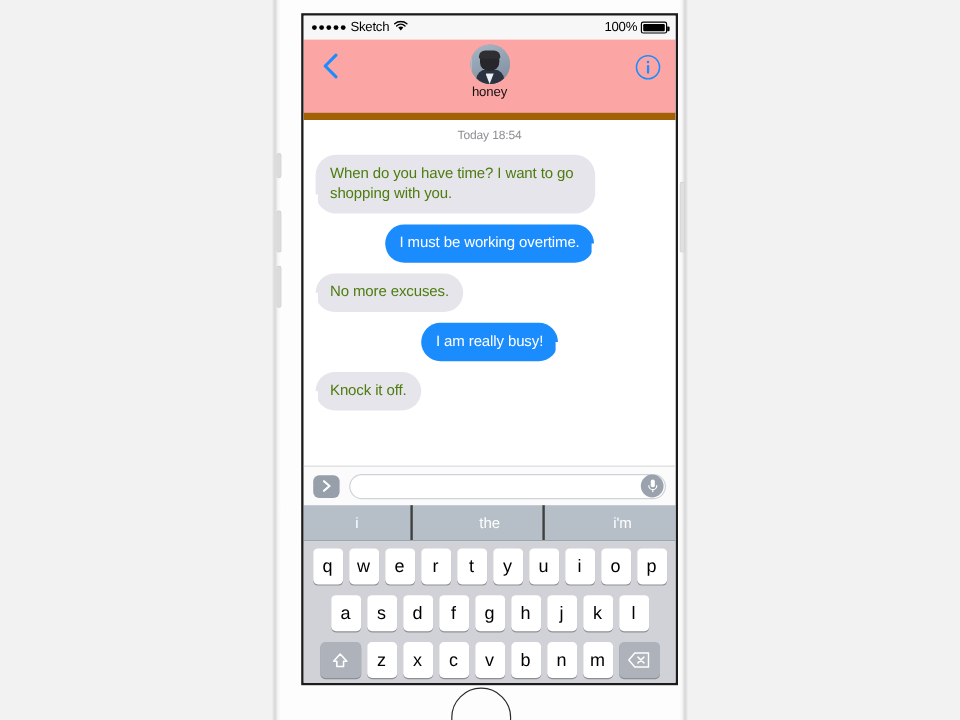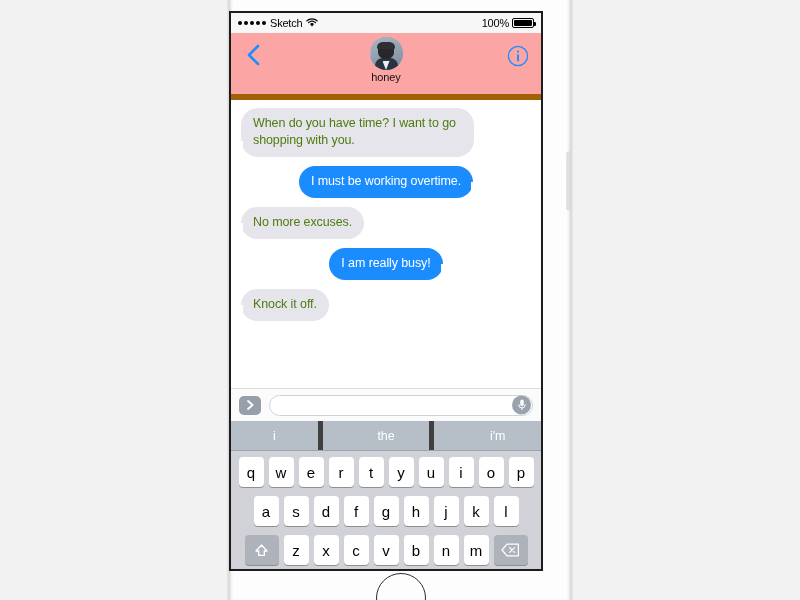--- a/index.html
+++ b/index.html
@@ -75,21 +75,21 @@
     left: 376px; top: 573px;
     width: 48px; height: 48px;
     border-radius: 50%;
     border: 1.5px solid #2b2b2b;
     background: #fdfdfd;
   }
 
   
   .screen {
     position: absolute;
-    left: 229px;
+    left: 251px;
     top: 11px;
     width: 314px;
     height: 560px;
     background: #ffffff;
     border: 2px solid #1c1c1c;
     box-sizing: border-box;
     overflow: hidden;
     display: flex;
     flex-direction: column;
   }
@@ -346,21 +346,21 @@
     border-bottom: 1px solid #9aa4ae;
   }
   .pred-item {
     flex: 1 1 0;
     display: flex; align-items: center; justify-content: center;
     color: #ffffff;
     font-size: 12.5px;
     letter-spacing: -0.1px;
     cursor: pointer;
   }
-  .pred-item + .pred-item { border-left: 5px solid #404040; padding-left: 20px; }
+  .pred-item + .pred-item { border-left: 2px solid #404040; padding-left: 20px; }
 
   
   .keyboard {
     flex: 0 0 auto;
     background: #d0d2d8;
     padding: 6px 3px 4px 3px;
     display: flex;
     flex-direction: column;
     gap: 9px;
   }
@@ -459,20 +459,21 @@
       <div class="nav-info">
         <svg width="22" height="22" viewBox="0 0 22 22">
           <circle cx="11" cy="11" r="9.6" stroke="#1b8cfe" stroke-width="1.3" fill="none"></circle>
           <circle cx="11" cy="6.6" r="1.05" fill="#1b8cfe"></circle>
           <rect x="10.1" y="9.2" width="1.9" height="7.2" rx="0.9" fill="#1b8cfe"></rect>
         </svg>
       </div>
     </div>
 
     <div class="conversation">
+      <div class="day-stamp">Today 18:54</div>
       <div id="messages-container" style="display: flex; flex-direction: column; gap: 9px;">
           <div class="msg-row in">
             <div class="bubble in">When do you have time? I want to go shopping with you.</div>
           </div>
           <div class="msg-row out">
             <div class="bubble out">I must be working overtime.</div>
           </div>
           <div class="msg-row in">
             <div class="bubble in">No more excuses.</div>
           </div>

